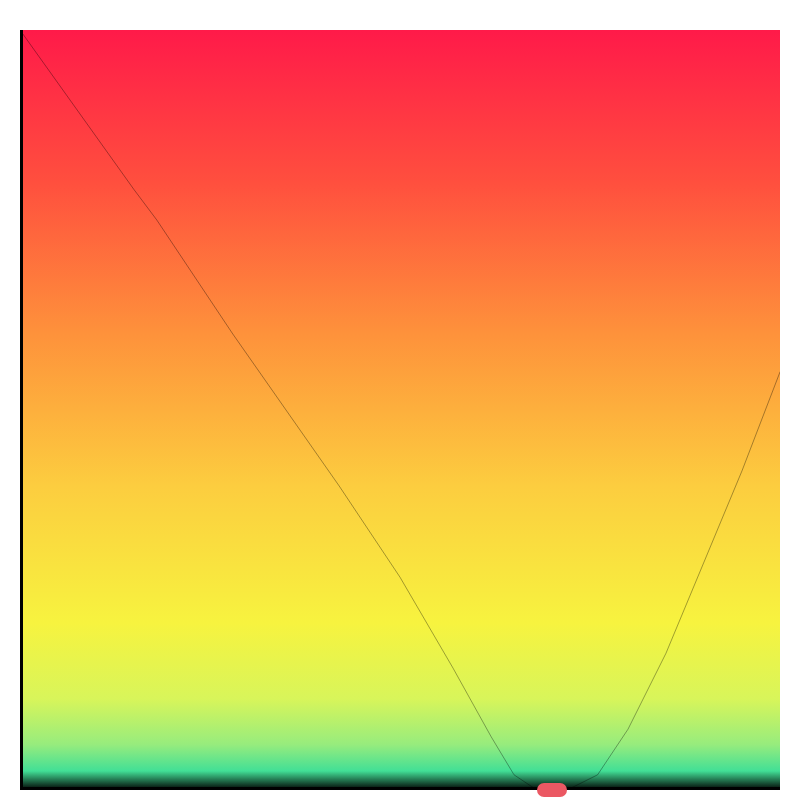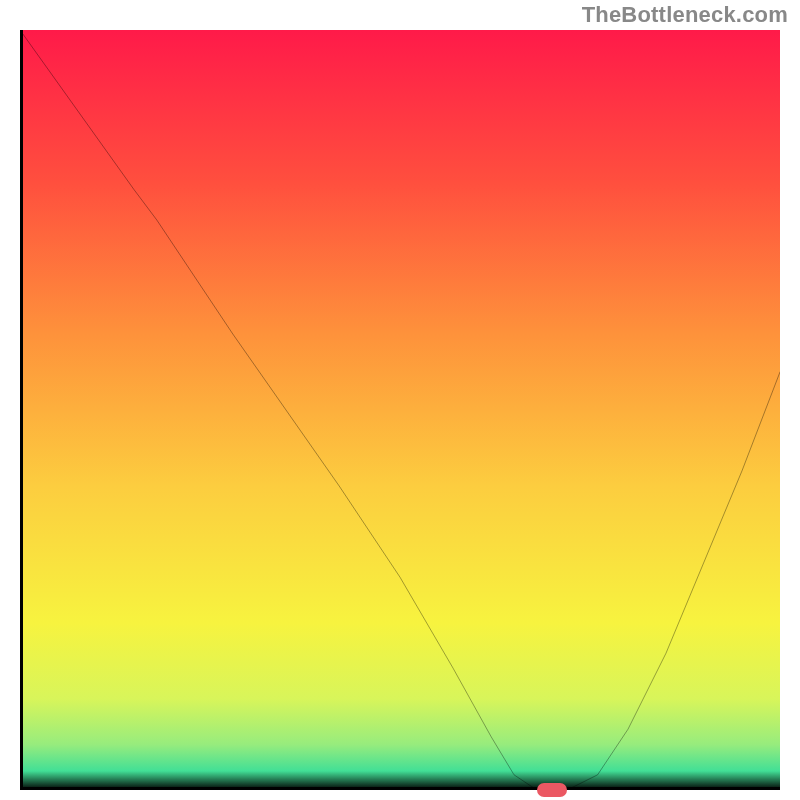--- a/index.html
+++ b/index.html
@@ -68,21 +68,20 @@
     background: #eb5863;
     transform: translate(-50%, -50%);
     z-index: 5;
   }
 </style>
 </head>
 <body>
 
 <div class="container">
 
-  <div class="watermark">TheBottleneck.com</div>
 
   <div class="frame">
 
     <svg class="plot-bg" viewBox="0 0 100 100" preserveAspectRatio="none">
       <defs>
         <linearGradient id="bg-grad" x1="0" y1="0" x2="0" y2="1">
             <stop offset="0%" stop-color="#ff1a49"></stop>
             <stop offset="20%" stop-color="#ff4f3e"></stop>
             <stop offset="40%" stop-color="#fe923b"></stop>
             <stop offset="60%" stop-color="#fccd3f"></stop>

